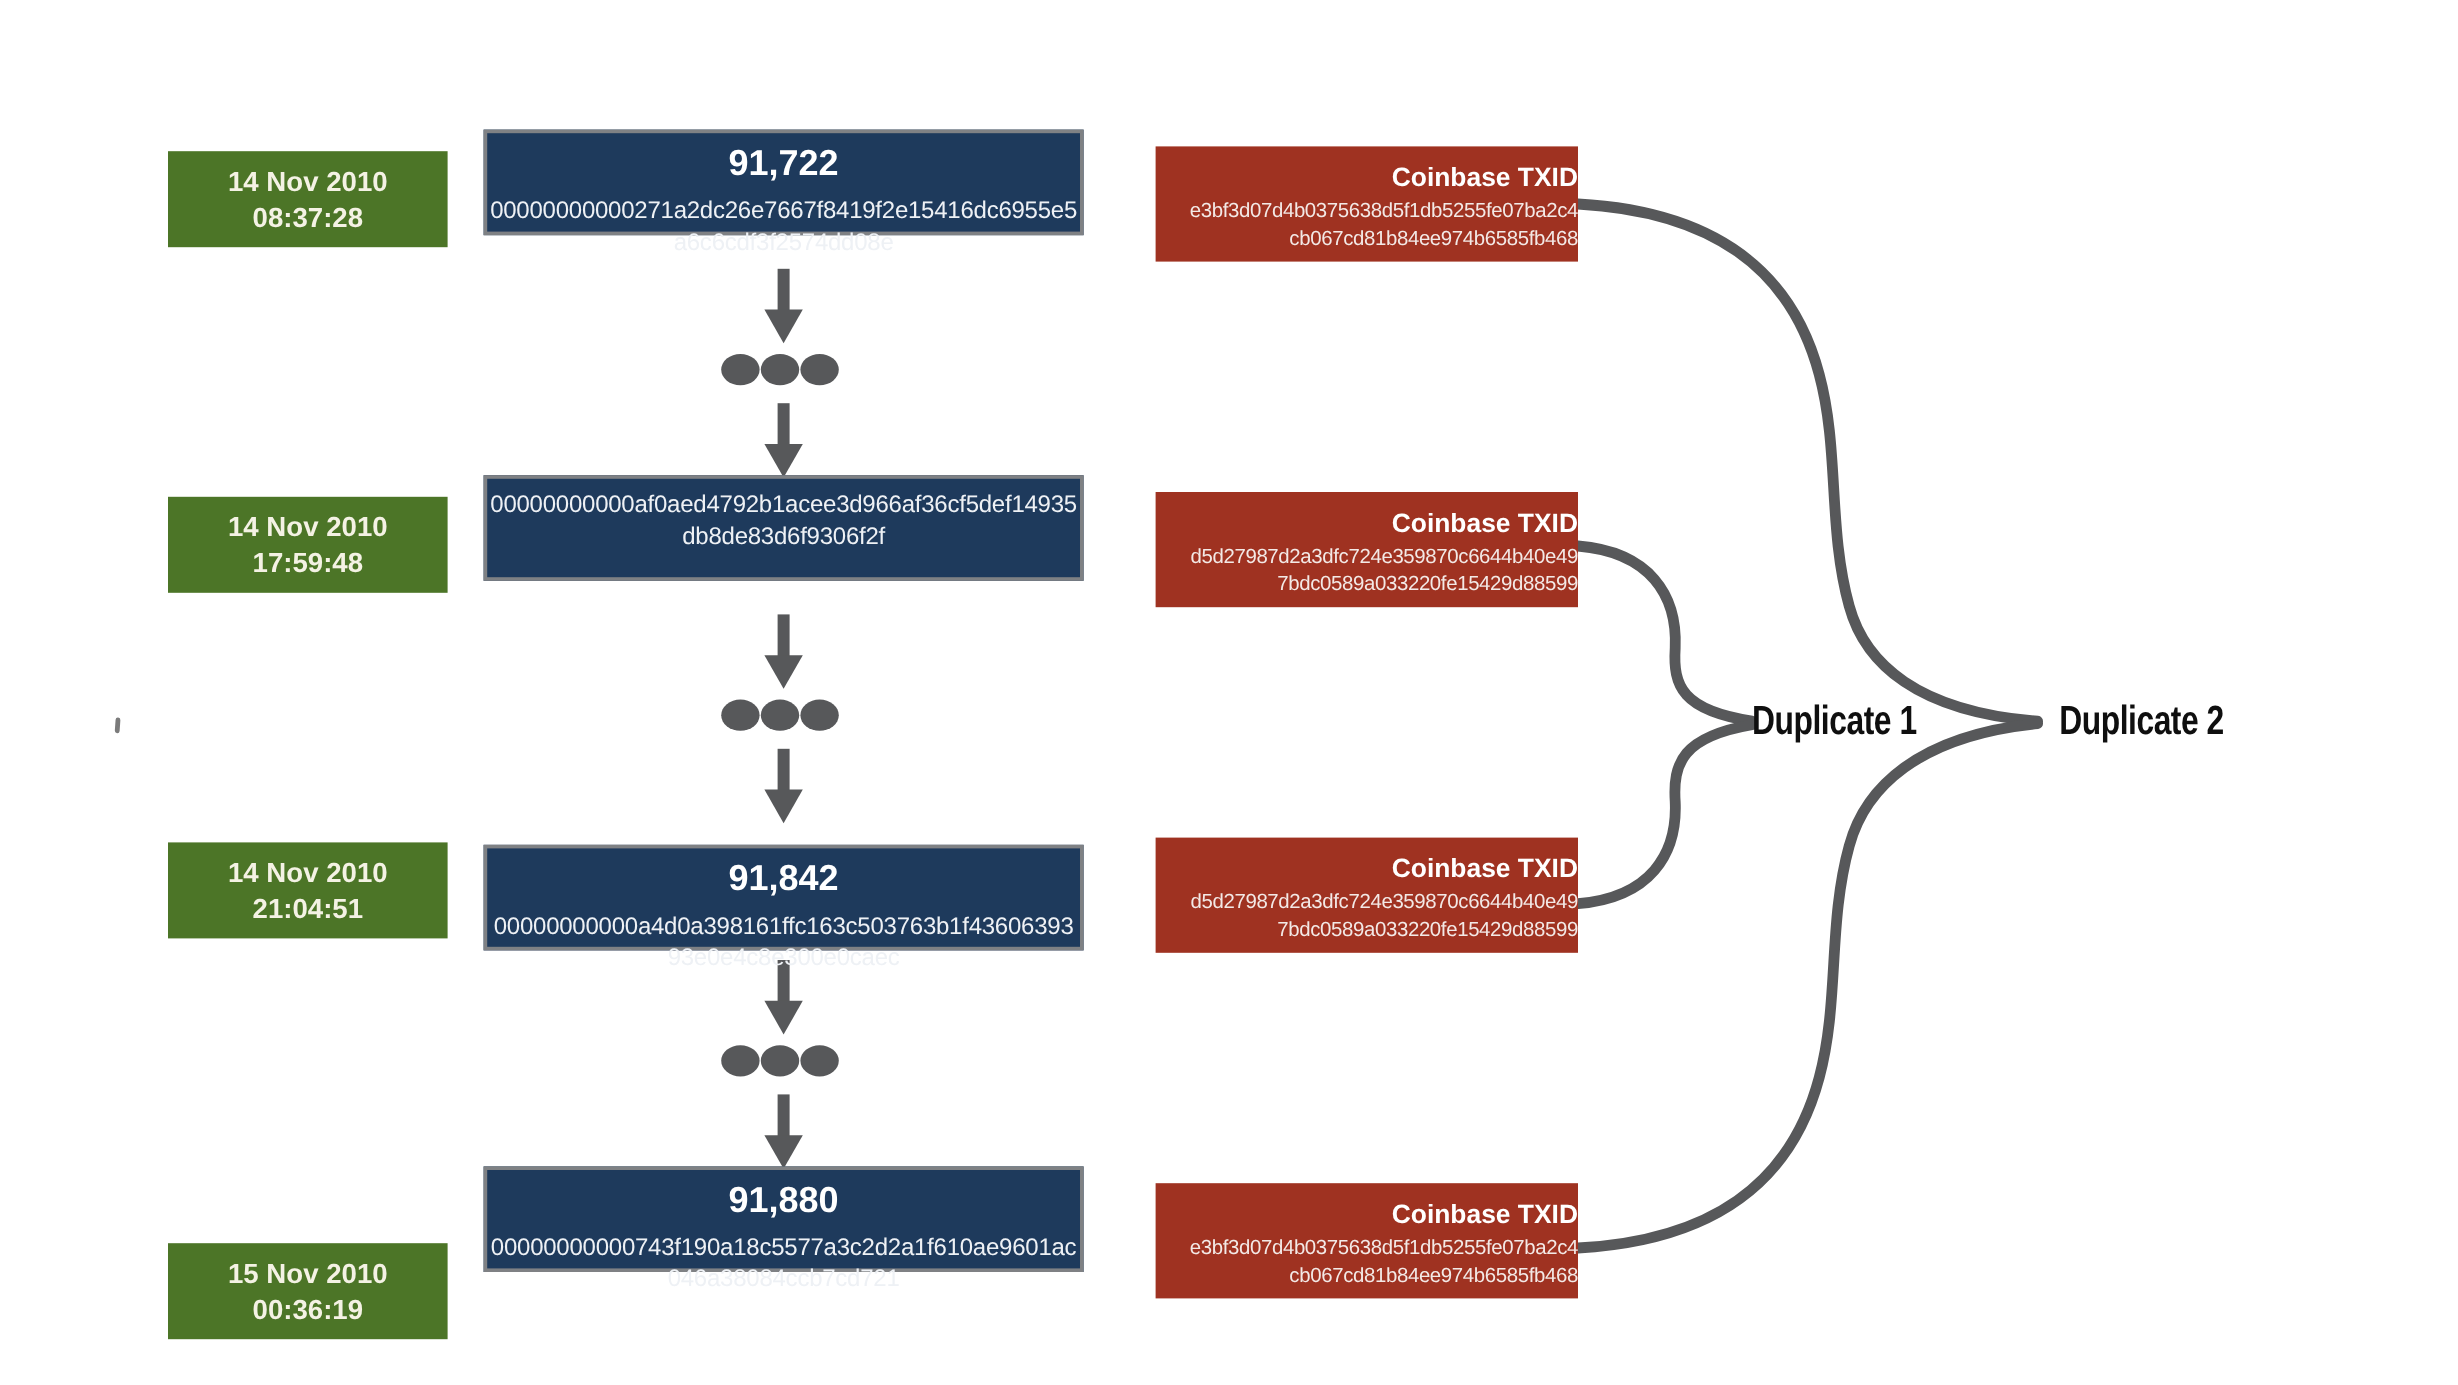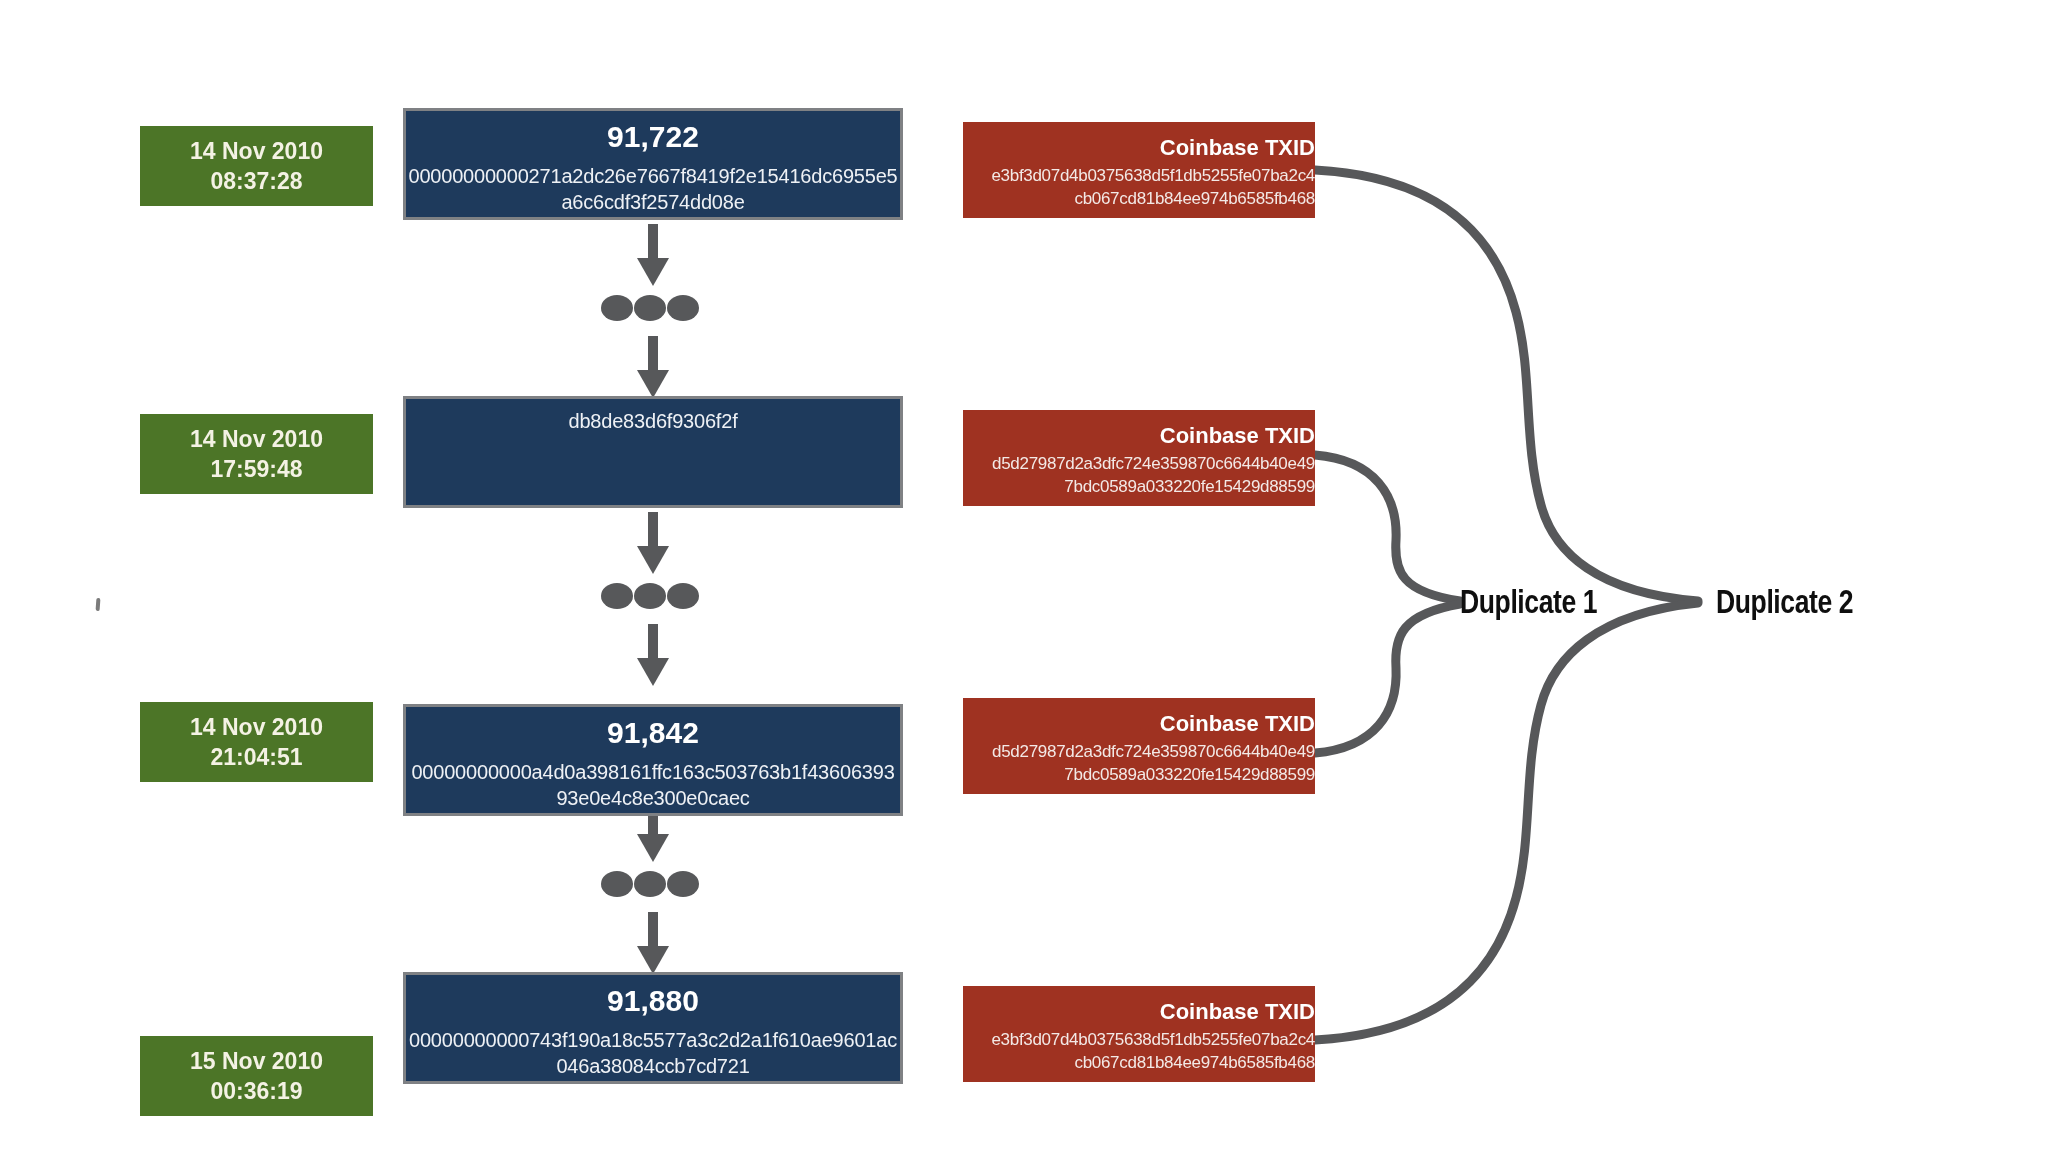--- a/index.html
+++ b/index.html
@@ -26,21 +26,21 @@
     font-weight:bold;
     font-size:23px;
     line-height:30px;
     text-align:center;
   }
   
   .block-box{
     position:absolute;
     left:403px;
     width:500px;
-    height:112px;
+    height:88px;
     background:#1e3a5c;
     border:3px solid #7f8184;
     box-sizing:border-box;
     color:#ffffff;
     text-align:center;
   }
   .block-height{
     font-weight:bold;
     font-size:30px;
     line-height:34px;
@@ -176,20 +176,21 @@
       <div>cb067cd81b84ee974b6585fb468</div>
     </div>
   </div>
 
   <div class="timestamp-box" style="top:414px;">
     <div>14 Nov 2010</div>
     <div>17:59:48</div>
   </div>
   <div class="block-box" style="top:396px;">
     <div class="block-hash">
+      <div>00000000000af0aed4792b1acee3d966af36cf5def14935</div>
       <div>db8de83d6f9306f2f</div>
     </div>
   </div>
   <div class="coinbase-box" style="top:410px;">
     <div class="coinbase-title">Coinbase TXID</div>
     <div class="coinbase-txid">
       <div>d5d27987d2a3dfc724e359870c6644b40e49</div>
       <div>7bdc0589a033220fe15429d88599</div>
     </div>
   </div>

